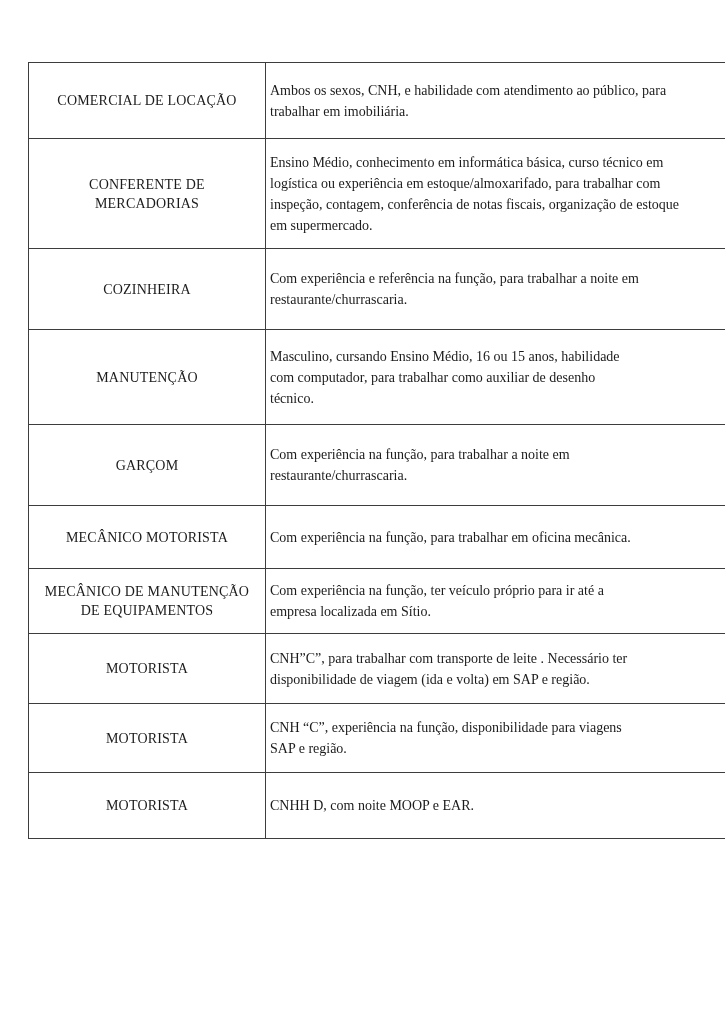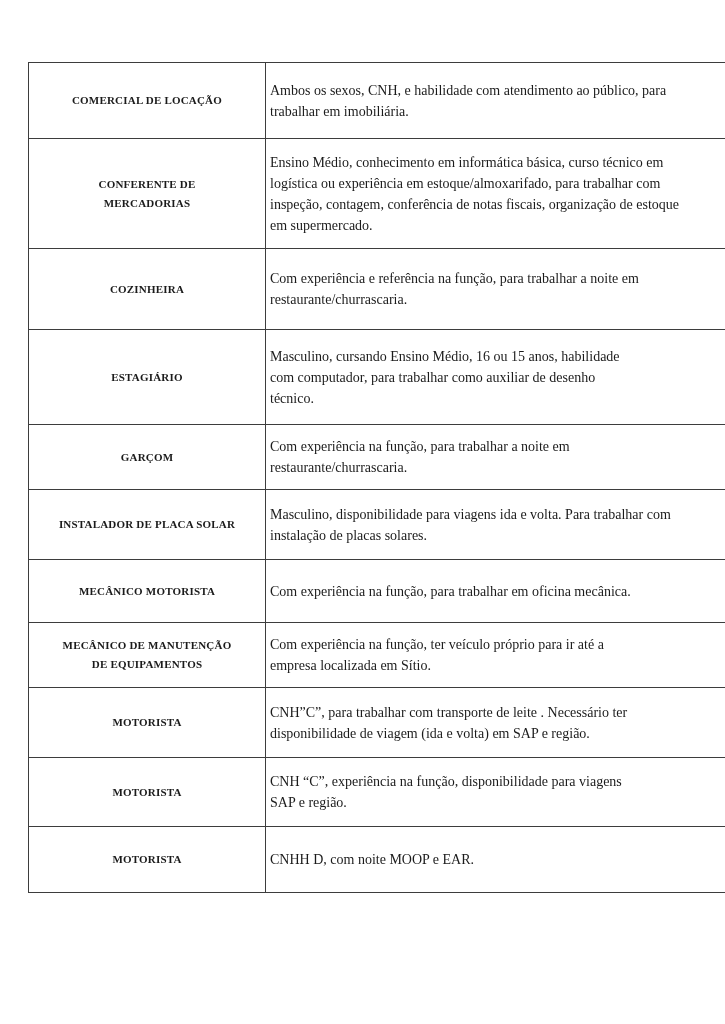--- a/index.html
+++ b/index.html
@@ -28,22 +28,22 @@
     border: 1px solid #3d3d3d;
     vertical-align: middle;
     overflow: hidden;
   }
   td.title-cell {
     width: 234px;
     text-align: center;
     padding: 0 1px;
   }
   .title-text {
-    font-weight: bold;
-    font-size: 11px;
+    font-weight: normal;
+    font-size: 14px;
     line-height: 19px;
     white-space: pre-line;
     letter-spacing: 0.2px;
   }
   td.desc-cell {
     width: 452px;
     padding: 2px 4px 2px 4px;
   }
   .desc-text {
     font-size: 14px;
@@ -83,44 +83,35 @@
           <td class="title-cell">
             <div class="title-text">COZINHEIRA</div>
           </td>
           <td class="desc-cell">
             <div class="desc-text">Com experiência e referência na função, para trabalhar a noite em
 restaurante/churrascaria.</div>
           </td>
         </tr>
         <tr style="height: 95px;">
           <td class="title-cell">
-            <div class="title-text">ESTAGIÁRIO</div>
+            <div class="title-text">MANUTENÇÃO</div>
           </td>
           <td class="desc-cell">
             <div class="desc-text">Masculino, cursando Ensino Médio, 16 ou 15 anos, habilidade
 com computador, para trabalhar como auxiliar de desenho
 técnico.</div>
           </td>
         </tr>
-        <tr style="height: 65px;">
+        <tr style="height: 81px;">
           <td class="title-cell">
             <div class="title-text">GARÇOM</div>
           </td>
           <td class="desc-cell">
             <div class="desc-text">Com experiência na função, para trabalhar a noite em
 restaurante/churrascaria.</div>
-          </td>
-        </tr>
-        <tr style="height: 70px;">
-          <td class="title-cell">
-            <div class="title-text">INSTALADOR DE PLACA SOLAR</div>
-          </td>
-          <td class="desc-cell">
-            <div class="desc-text">Masculino, disponibilidade para viagens ida e volta. Para trabalhar com
-instalação de placas solares.</div>
           </td>
         </tr>
         <tr style="height: 63px;">
           <td class="title-cell">
             <div class="title-text">MECÂNICO MOTORISTA</div>
           </td>
           <td class="desc-cell">
             <div class="desc-text">Com experiência na função, para trabalhar em oficina mecânica.</div>
           </td>
         </tr>

